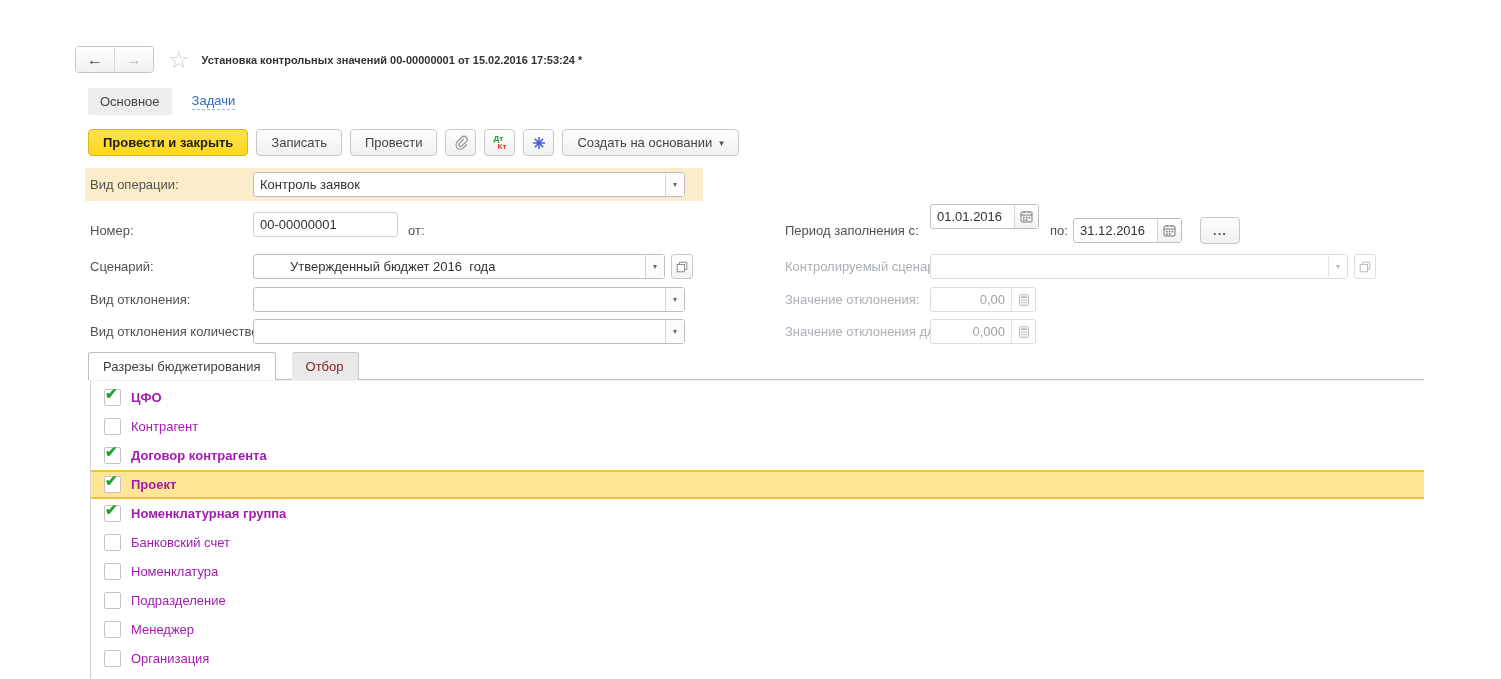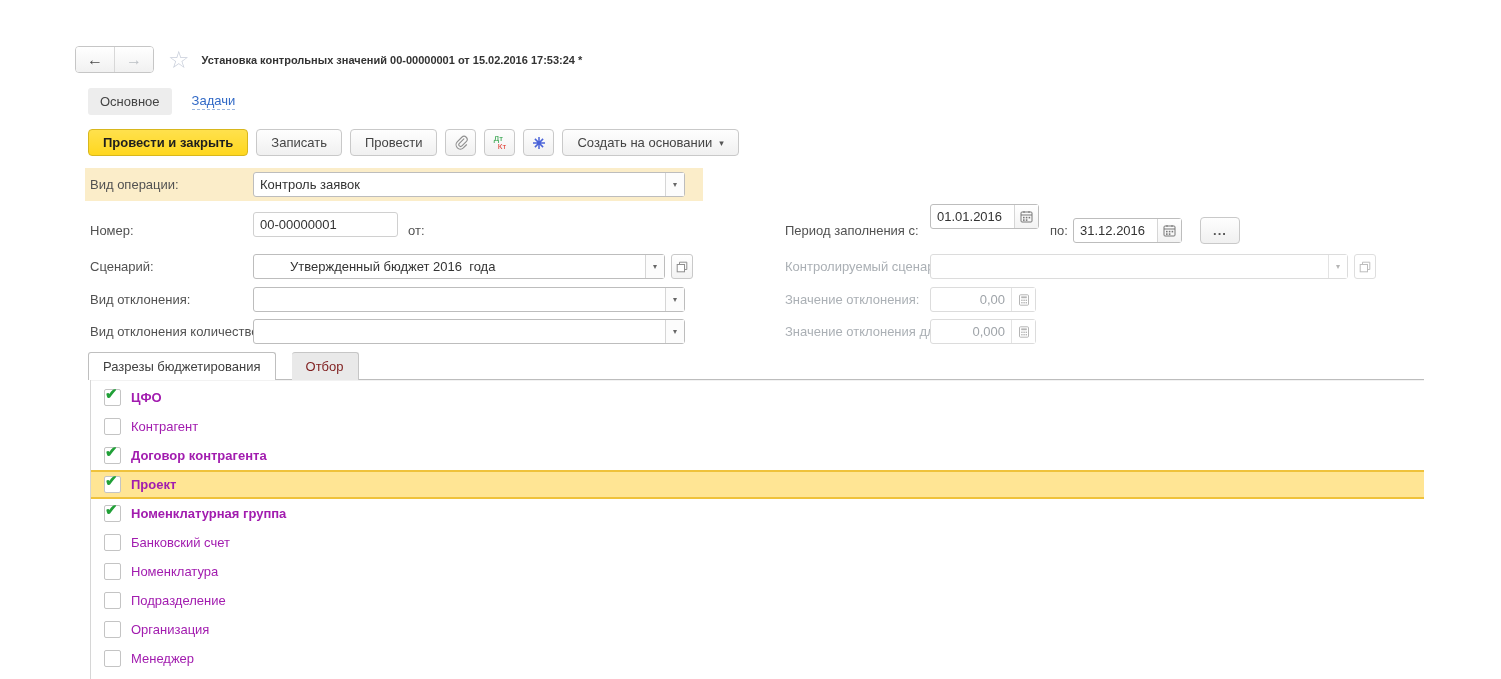--- a/index.html
+++ b/index.html
@@ -20,21 +20,21 @@
   .nav-tab-active{background:#ededed;color:#444;padding:6px 12px;border-radius:3px;}
   .nav-tab-link{color:#3169c6;border-bottom:1px dashed #9db8df;padding-bottom:1px;cursor:pointer;}
 
   
   .toolbar{position:absolute;top:129px;left:88px;display:flex;gap:8px;align-items:center;}
   .btn{height:27px;padding:0 14px;border:1px solid #c9c9c9;border-radius:4px;box-sizing:border-box;
        background:linear-gradient(#fefefe,#f0f0f0);font-size:13px;color:#444;
        display:flex;align-items:center;cursor:pointer;white-space:nowrap;}
   .btn-primary{background:linear-gradient(#ffe14d,#ffd71f);border-color:#d8b71d;font-weight:bold;color:#1e1e1e;}
   .btn-icon{width:31px;padding:0;justify-content:center;}
-  .dtkt{font-size:8px;font-weight:normal;line-height:8px;text-align:left;}
+  .dtkt{font-size:8px;font-weight:bold;line-height:8px;text-align:left;}
   .dtkt .dt{color:#1c9a38;display:block;}
   .dtkt .kt{color:#e0392e;display:block;margin-left:4px;}
   .caret{font-size:9px;color:#555;margin-left:7px;}
 
   
   .op-band{position:absolute;top:168px;left:85px;width:618px;height:33px;background:#fbedc9;}
   .flabel{position:absolute;font-size:13px;color:#515151;white-space:nowrap;}
   .flabel.dis{color:#abb0b5;}
   .fld{position:absolute;height:25px;border:1px solid #bdbdbd;border-radius:3px;background:#fff;
        display:flex;align-items:center;box-sizing:border-box;}
@@ -310,24 +310,24 @@
         <div class="dim-row">
     <span class="cb">
       
     </span>
     <span class="dim-label">Подразделение</span>
   </div>
         <div class="dim-row">
     <span class="cb">
       
     </span>
+    <span class="dim-label">Менеджер</span>
+  </div>
+        <div class="dim-row">
+    <span class="cb">
+      
+    </span>
     <span class="dim-label">Организация</span>
   </div>
-        <div class="dim-row">
-    <span class="cb">
-      
-    </span>
-    <span class="dim-label">Менеджер</span>
-  </div>
       </div>
   </div>
 
 </div>
 
 </body></html>

